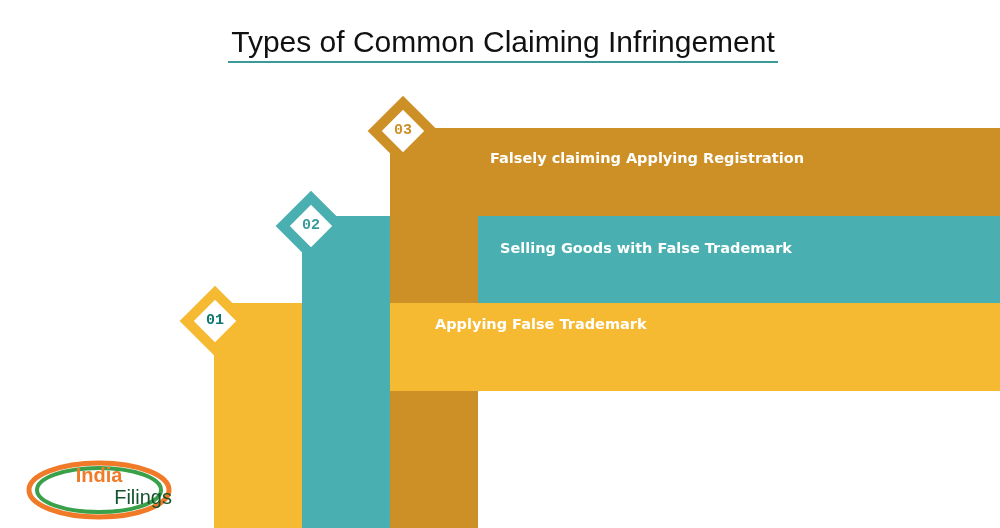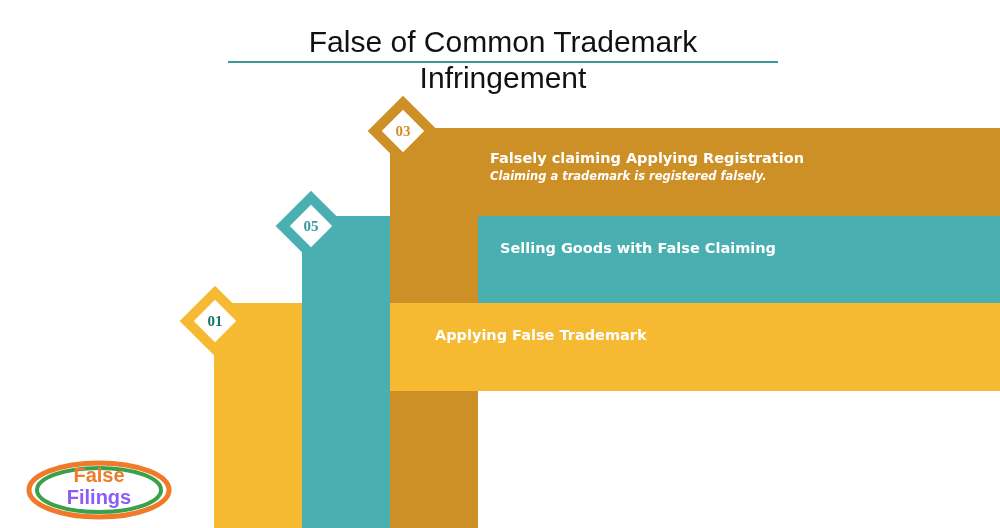--- a/index.html
+++ b/index.html
@@ -25,74 +25,73 @@
     .diamond {
       position: absolute; width: 50px; height: 50px;
       transform: rotate(45deg);
     }
     .diamond-inner {
       position: absolute; width: 30px; height: 30px; background: #fff;
       transform: rotate(45deg);
     }
     .diamond-num {
       position: absolute; width: 40px; text-align: center;
-      font-family: Liberation Serif, serif; font-weight: bold; font-size: 15px;
+      font-family: Liberation Mono, monospace; font-weight: bold; font-size: 15px;
       line-height: 20px;
     }
     .bar-text { position: absolute; color: #fff; font-family: "DejaVu Sans", sans-serif; }
     .bar-title { font-size: 14.5px; font-weight: bold; line-height: 20px; }
     .bar-desc { font-size: 11.5px; font-style: italic; font-weight: bold; line-height: 17px; }
 
     .logo {
       position: absolute; left: 26px; top: 460px; width: 146px; height: 60px;
     }
   </style>
 </head>
 <body>
 
-<div class="title">False of Common Trademark Infringement</div>
+<div class="title">Types of Common Claiming Infringement</div>
 <div class="title-underline"></div>
 
 <div class="block orange" style="left:390px; top:128px; width:88px; height:400px;"></div>
 <div class="block orange" style="left:390px; top:128px; width:610px; height:88px;"></div>
 
 <div class="block teal" style="left:478px; top:216px; width:522px; height:87px;"></div>
 
 <div class="block yellow" style="left:390px; top:303px; width:610px; height:88px;"></div>
 
 <div class="block teal" style="left:302px; top:216px; width:88px; height:312px;"></div>
 
 <div class="block yellow" style="left:214px; top:303px; width:88px; height:225px;"></div>
 
 <div class="diamond orange" style="left:378px; top:106px;"></div>
 <div class="diamond-inner" style="left:388px; top:116px;"></div>
 <div class="diamond-num" style="left:383px; top:121px; color:#cd9027;">03</div>
 
 <div class="diamond teal" style="left:286px; top:201px;"></div>
 <div class="diamond-inner" style="left:296px; top:211px;"></div>
-<div class="diamond-num" style="left:291px; top:216px; color:#3a9a9a;">05</div>
+<div class="diamond-num" style="left:291px; top:216px; color:#3a9a9a;">02</div>
 
 <div class="diamond yellow" style="left:190px; top:296px;"></div>
 <div class="diamond-inner" style="left:200px; top:306px;"></div>
 <div class="diamond-num" style="left:195px; top:311px; color:#0f766e;">01</div>
 
 <div class="bar-text" style="left:490px; top:148px; width:500px;">
   <div class="bar-title">Falsely claiming Applying Registration</div>
-  <div class="bar-desc">Claiming a trademark is registered falsely.</div>
 </div>
 
 <div class="bar-text" style="left:500px; top:238px; width:470px;">
-  <div class="bar-title">Selling Goods with False Claiming</div>
+  <div class="bar-title">Selling Goods with False Trademark</div>
 </div>
 
-<div class="bar-text" style="left:435px; top:325px; width:440px;">
+<div class="bar-text" style="left:435px; top:314px; width:440px;">
   <div class="bar-title">Applying False Trademark</div>
 </div>
 
 <div class="logo">
   <svg width="146" height="60" viewBox="0 0 146 60">
     <ellipse cx="73" cy="30" rx="70" ry="27" fill="none" stroke="#f07a28" stroke-width="5"></ellipse>
     <ellipse cx="73" cy="30" rx="62" ry="22" fill="none" stroke="#3aa04a" stroke-width="4"></ellipse>
     <ellipse cx="73" cy="30" rx="57" ry="19" fill="#ffffff"></ellipse>
   </svg>
-  <div style="position:absolute; left:0; top:4px; width:146px; text-align:center; font-family:'Liberation Sans', sans-serif; font-weight:bold; font-size:20px; line-height:22px; color:#f07a28;">False</div>
-  <div style="position:absolute; left:0; top:26px; width:146px; text-align:center; font-family:'Liberation Sans', sans-serif; font-weight:bold; font-size:20px; line-height:22px; color:#8b5cf6;">Filings</div>
+  <div style="position:absolute; left:0; top:4px; width:146px; text-align:center; font-family:'Liberation Sans', sans-serif; font-weight:bold; font-size:20px; line-height:22px; color:#f07a28;">India</div>
+  <div style="position:absolute; left:0; top:26px; width:146px; text-align:right; font-family:'Liberation Sans', sans-serif; font-weight:normal; font-size:20px; line-height:22px; color:#14532d;">Filings</div>
 </div>
 
 </body></html>

